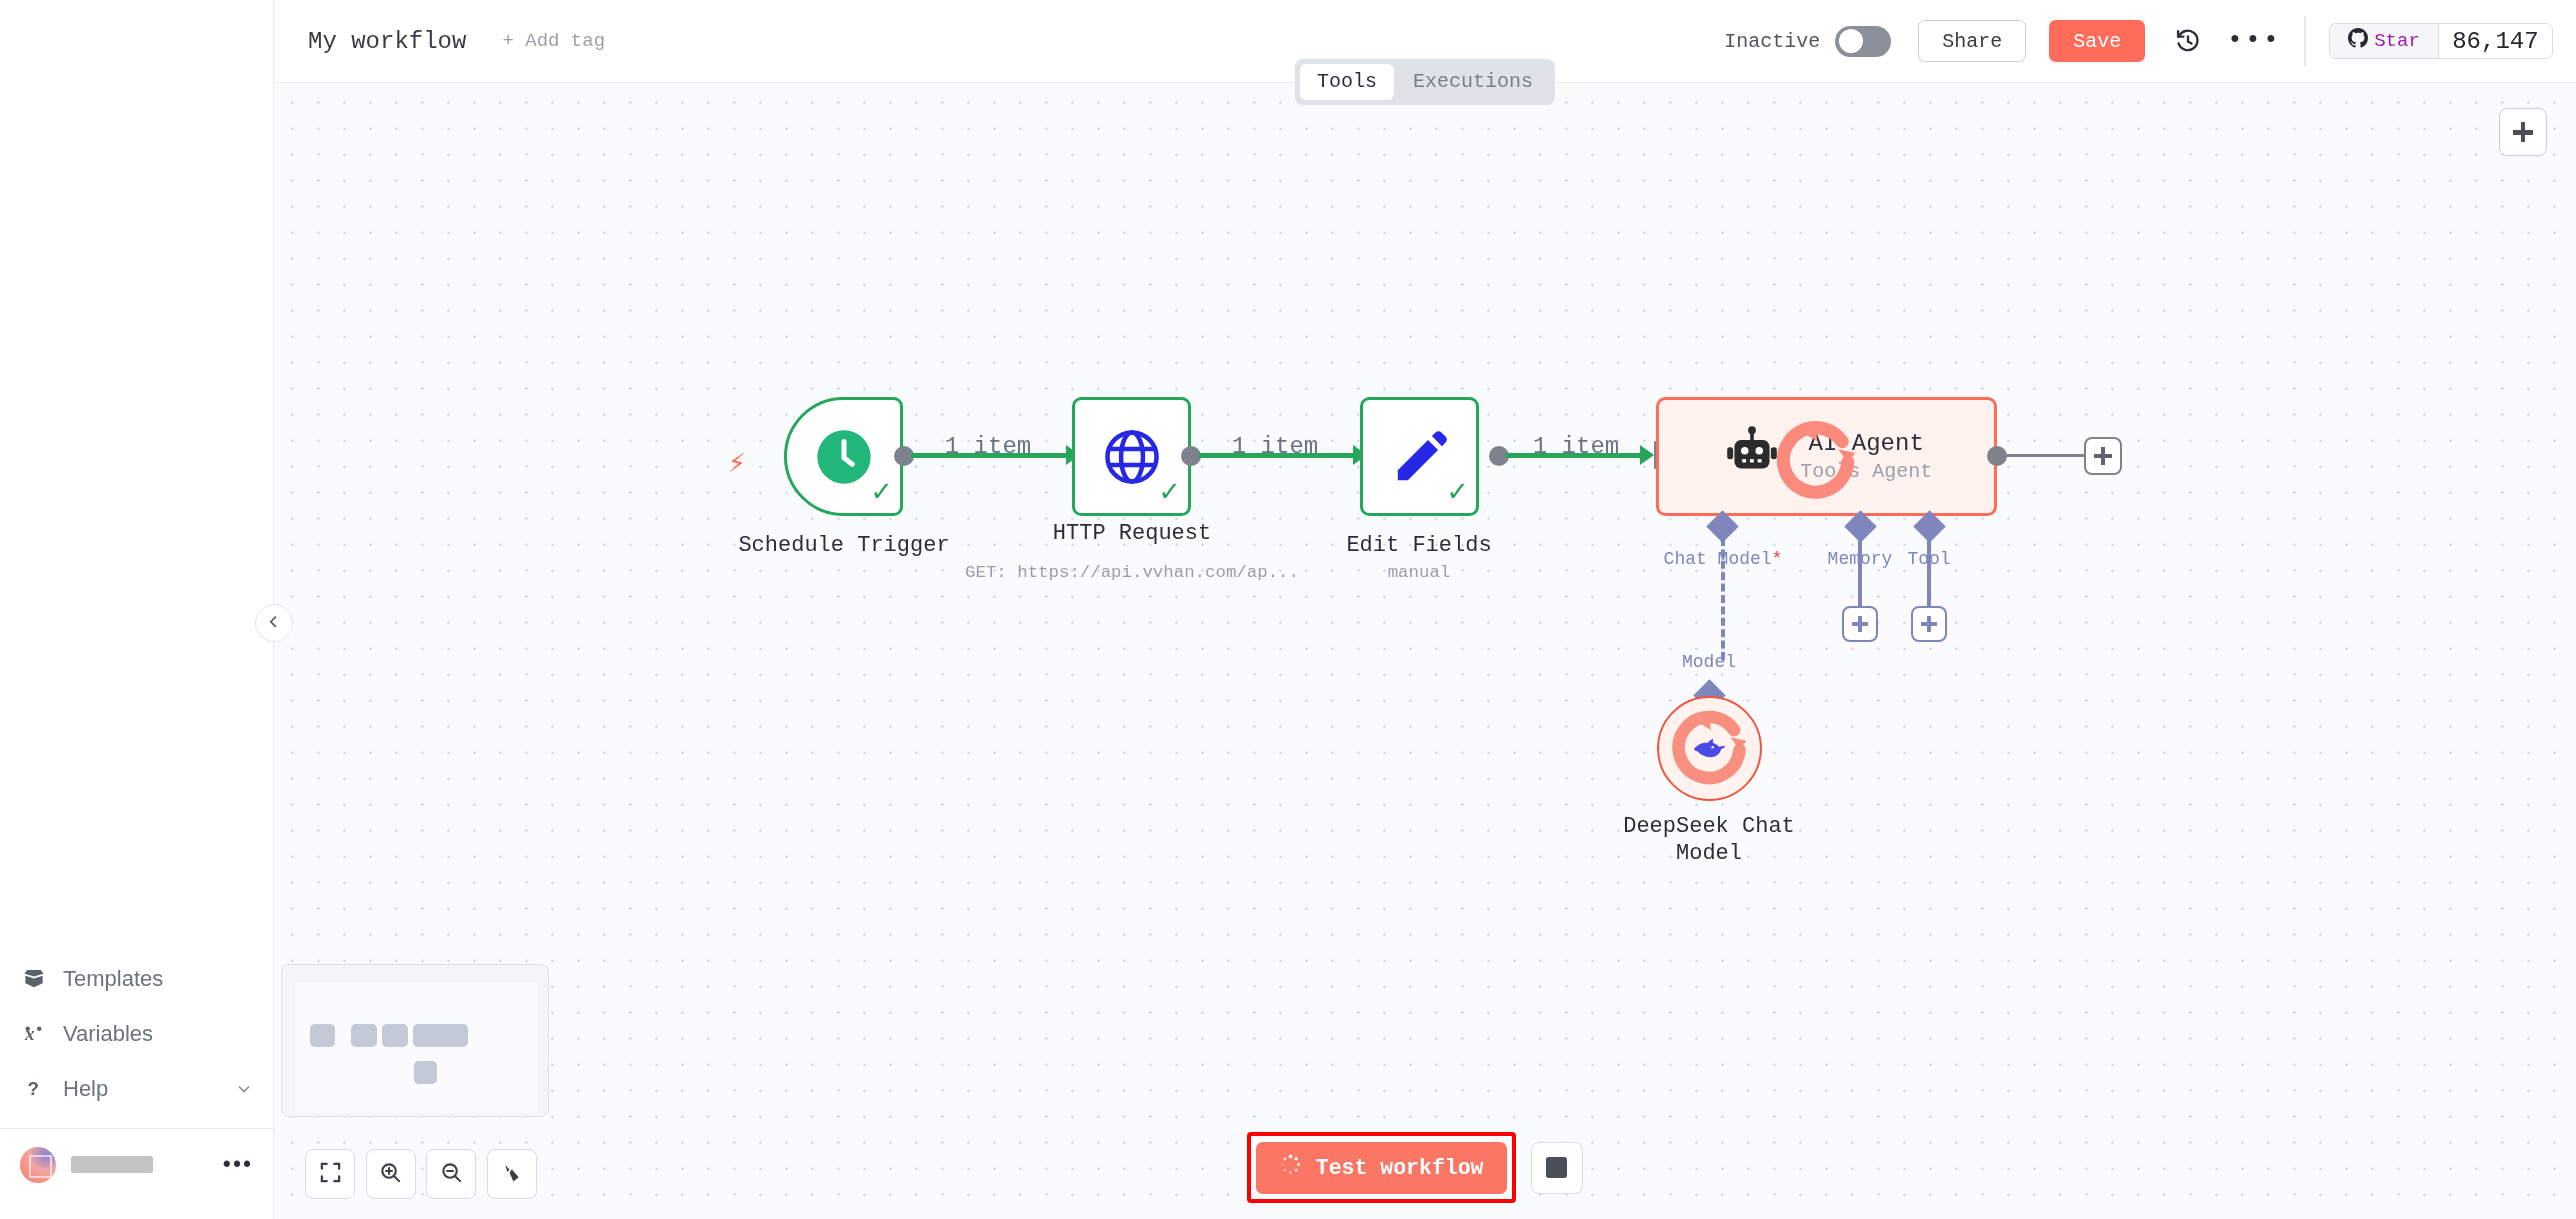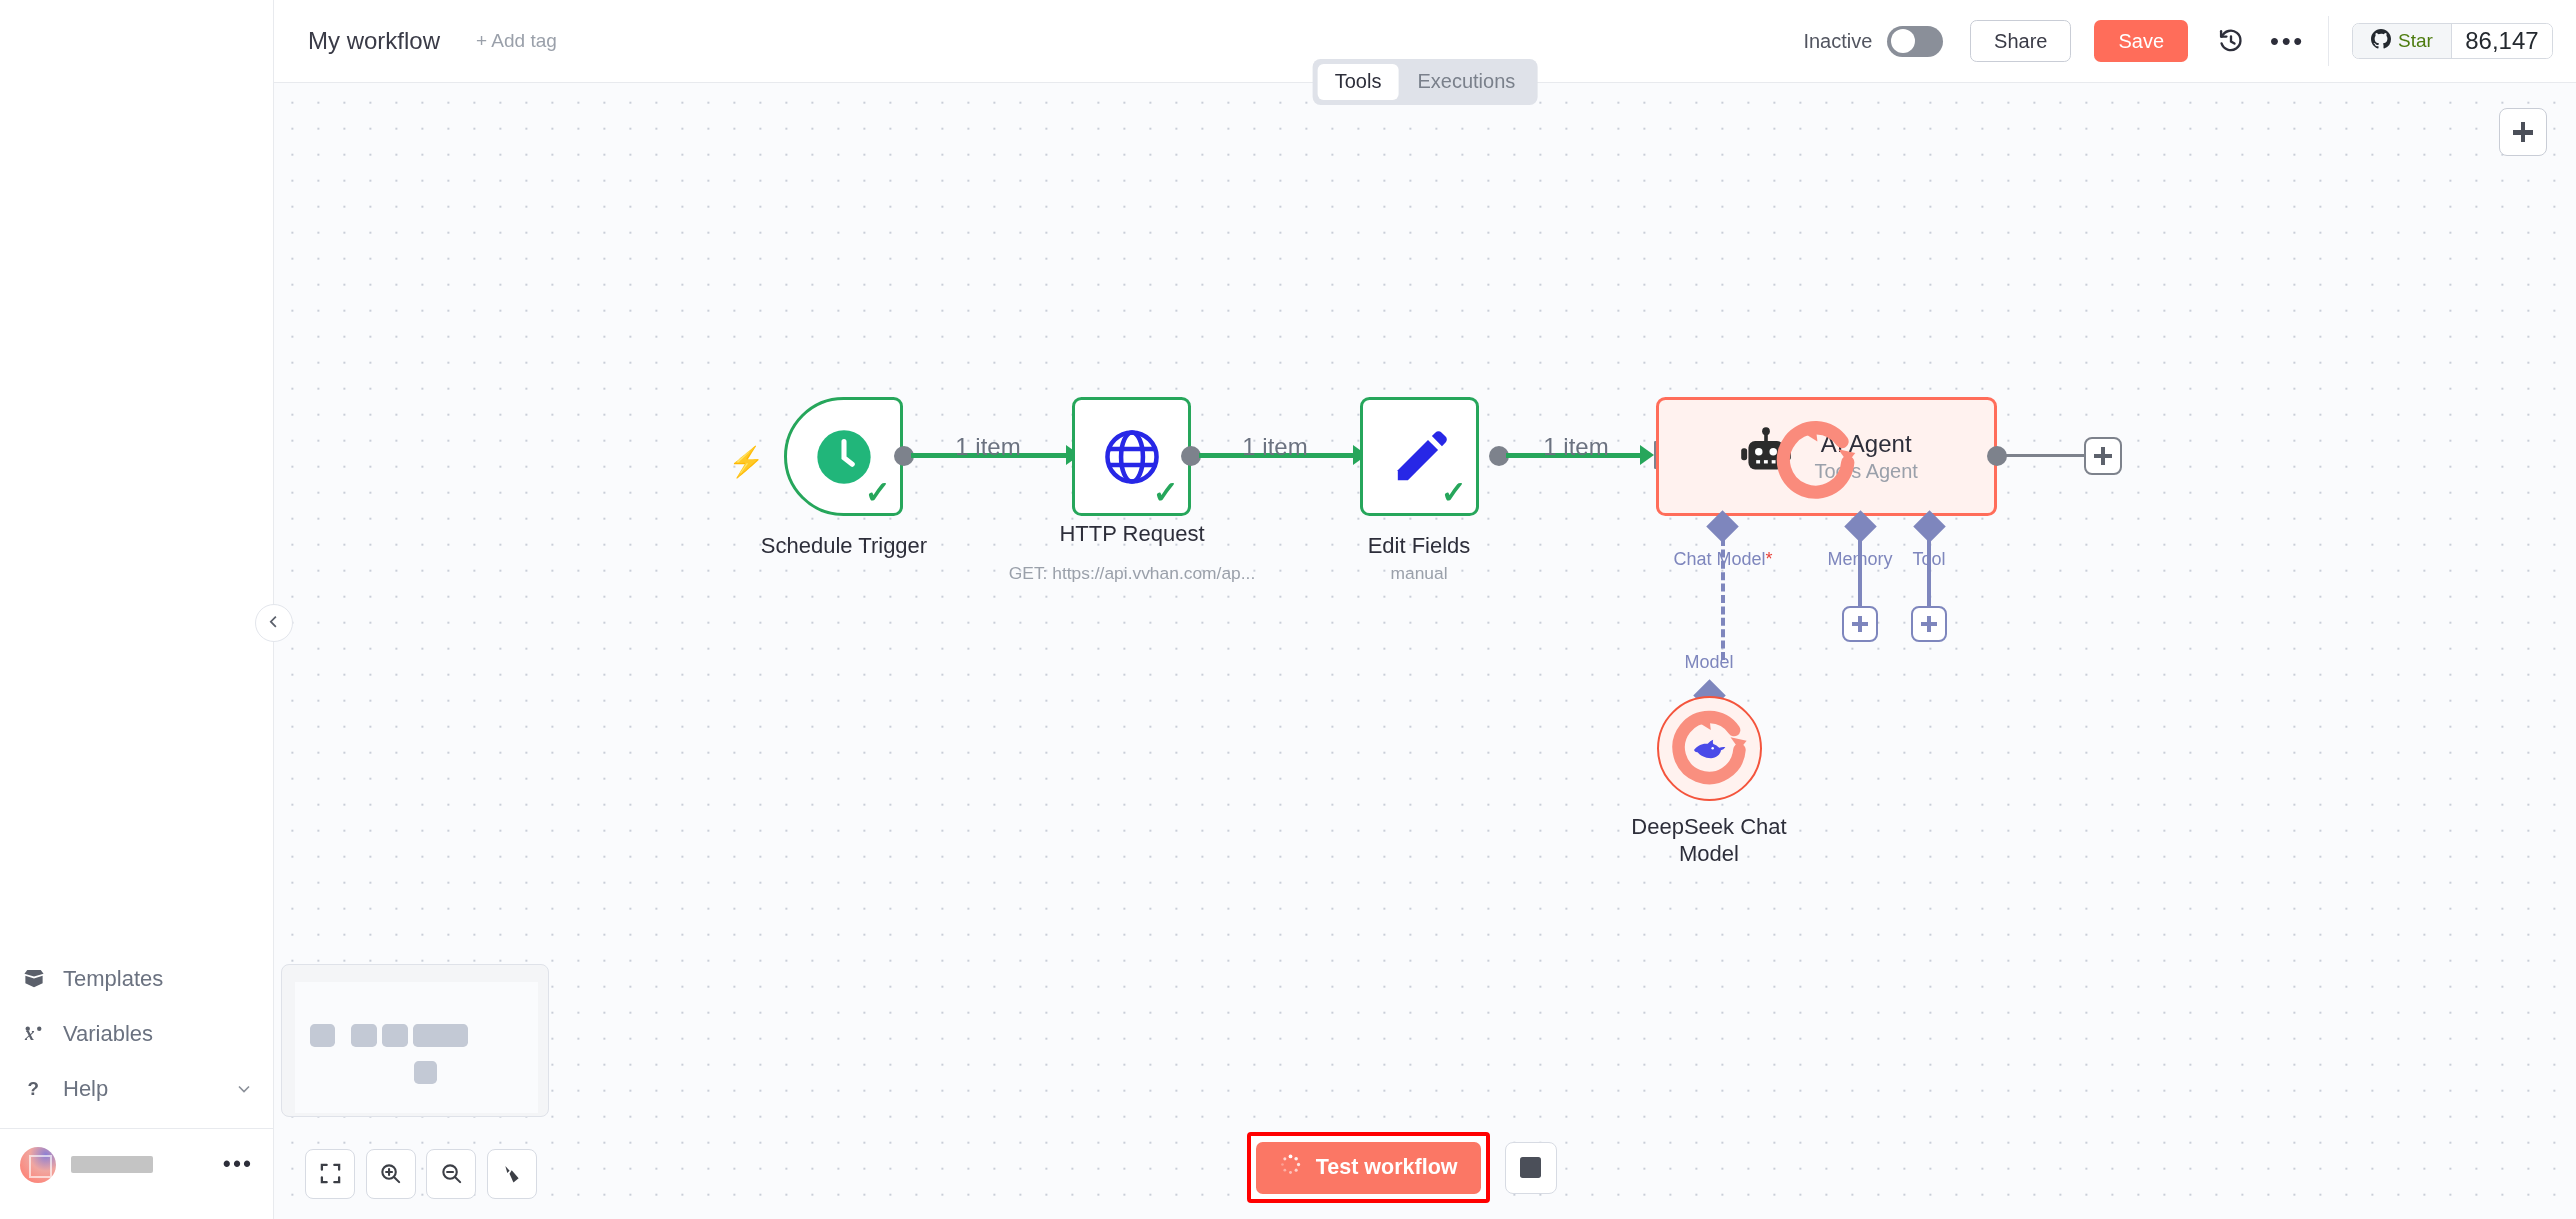--- a/index.html
+++ b/index.html
@@ -71,21 +71,21 @@
   
   .collapse-handle {
     position: absolute; left: 255px; top: 604px;
     width: 38px; height: 38px; border-radius: 50%;
     background: #fff; border: 1.3px solid #e3e6ec;
     display: flex; align-items: center; justify-content: center;
     cursor: pointer; z-index: 30;
   }
 
   
-  .main { flex: 1; position: relative; height: 1219px; background: #fff; }
+  .main { flex: 1; position: relative; height: 1219px; background: #fff; font-family: Liberation Mono, monospace; }
 
   .topbar {
     height: 82px; background: #fff;
     display: flex; align-items: center;
     padding: 0 23px 0 34px;
     position: relative; z-index: 15;
   }
   .wf-title { font-size: 24px; color: #3a3b47; }
   .add-tag { font-size: 19px; color: #9aa0aa; margin-left: 36px; cursor: pointer; }
   .top-right { margin-left: auto; display: flex; align-items: center; gap: 0; }
@@ -105,21 +105,21 @@
   }
   .btn-save {
     height: 42px; padding: 0 24px; border: none; border-radius: 6.7px;
     background: #ff6d5a; color: #fff; font-size: 20px; font-family: inherit;
     cursor: pointer; margin-right: 24px;
   }
   .icon-btn { width: 38px; height: 38px; display:flex; align-items:center; justify-content:center; cursor:pointer; }
   .dots-btn { margin-left: 20px; margin-right: 23px; letter-spacing: 2.7px; color: #2d2e3a; font-size: 25.5px; line-height: 0.35; cursor:pointer;}
   .top-divider { width: 1.3px; height: 50px; background: #e6e8ed; margin: 0 23px 0 0; }
   .gh-badge { display: flex; align-items: stretch; border: 1.3px solid #d6dae1; border-radius: 6.7px; overflow: hidden; height: 36px; cursor: pointer; }
-  .gh-left { display: flex; align-items: center; gap: 6.7px; padding: 0 18px; background: #f4f6f8; font-size: 19px; color: #4d7c0f; }
+  .gh-left { display: flex; align-items: center; gap: 6.7px; padding: 0 18px; background: #f4f6f8; font-size: 19px; color: #a21caf; }
   .gh-right { display: flex; align-items: center; padding: 0 13.4px; background: #fff; font-size: 24px; color: #24292f; border-left: 1.3px solid #d6dae1; }
 
   
   .tabs {
     position: absolute; left: 50%; transform: translateX(-50%);
     top: 59px; z-index: 25;
     background: #dfe2e9; border-radius: 8px; padding: 4.7px;
     display: flex; gap: 1.3px;
   }
   .tab { padding: 6.7px 17.4px; border-radius: 6px; font-size: 20px; color: #7a808b; cursor: pointer; }

